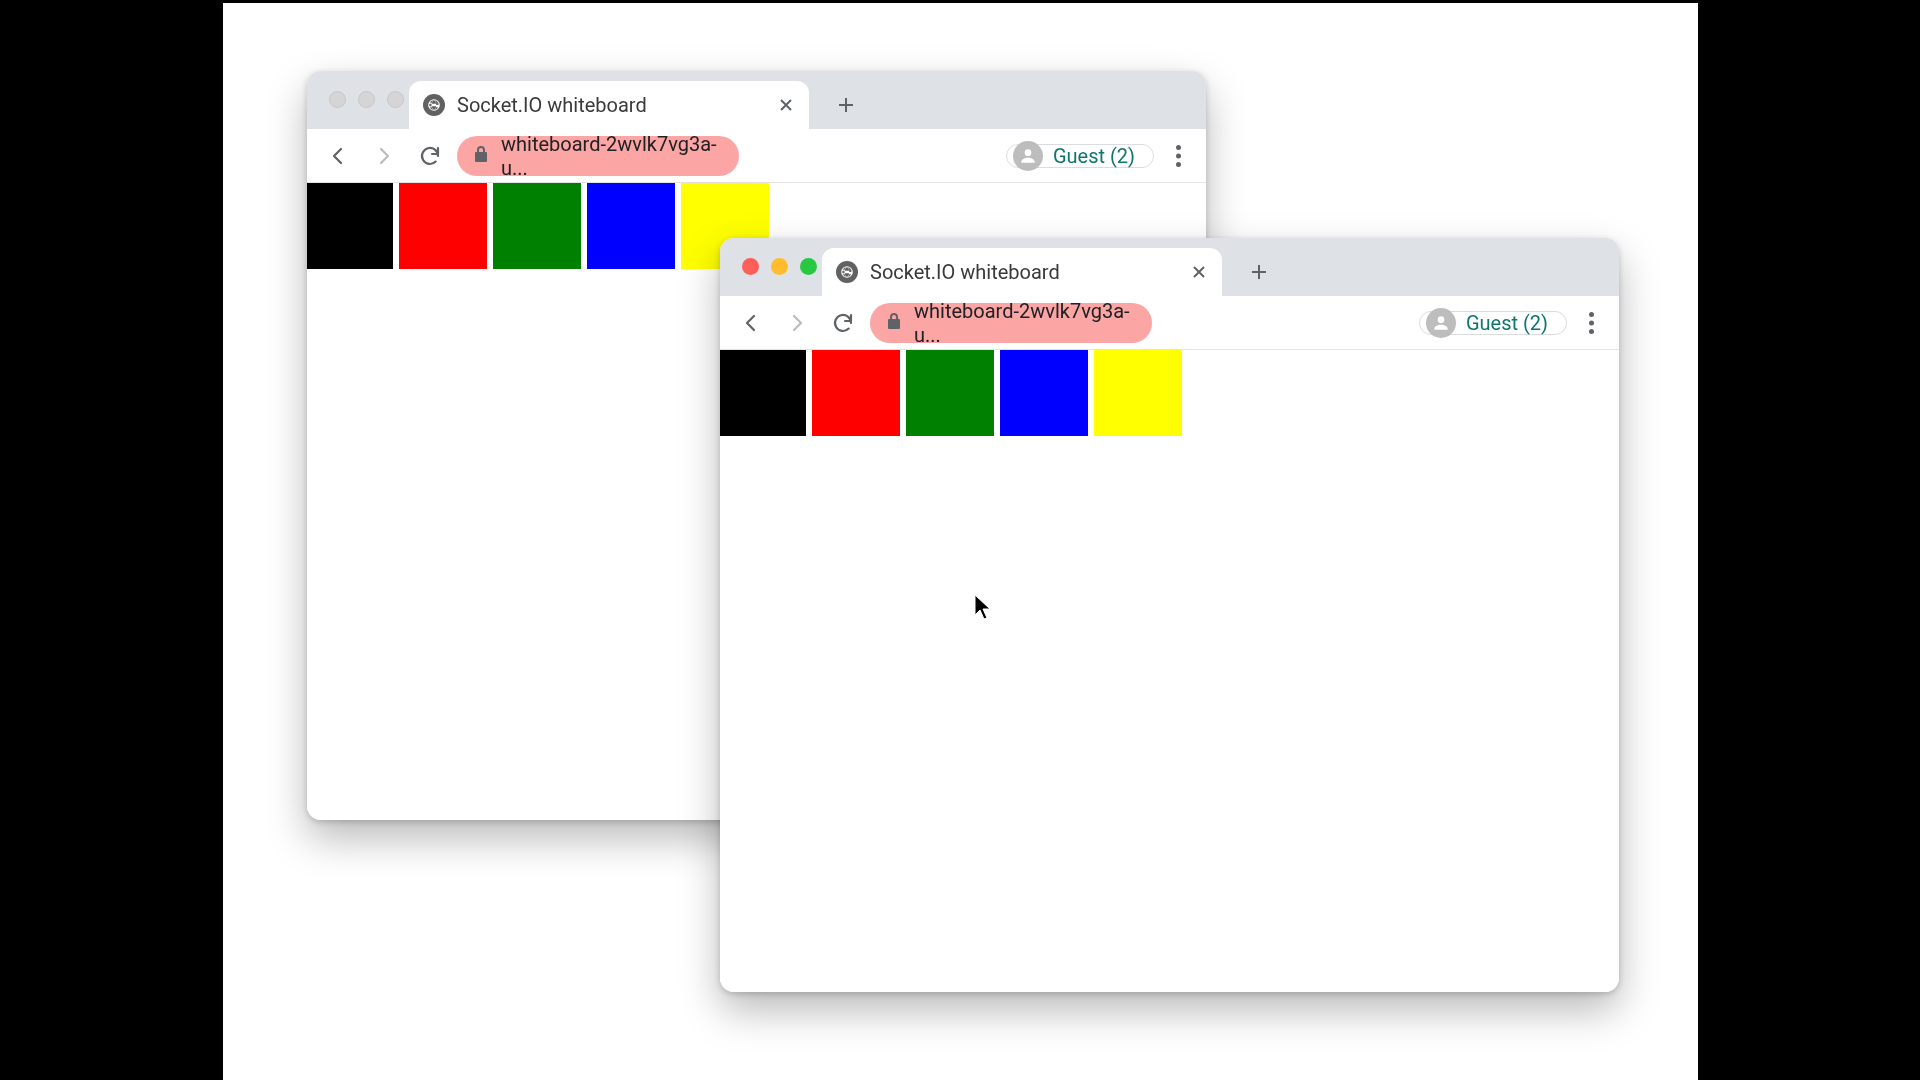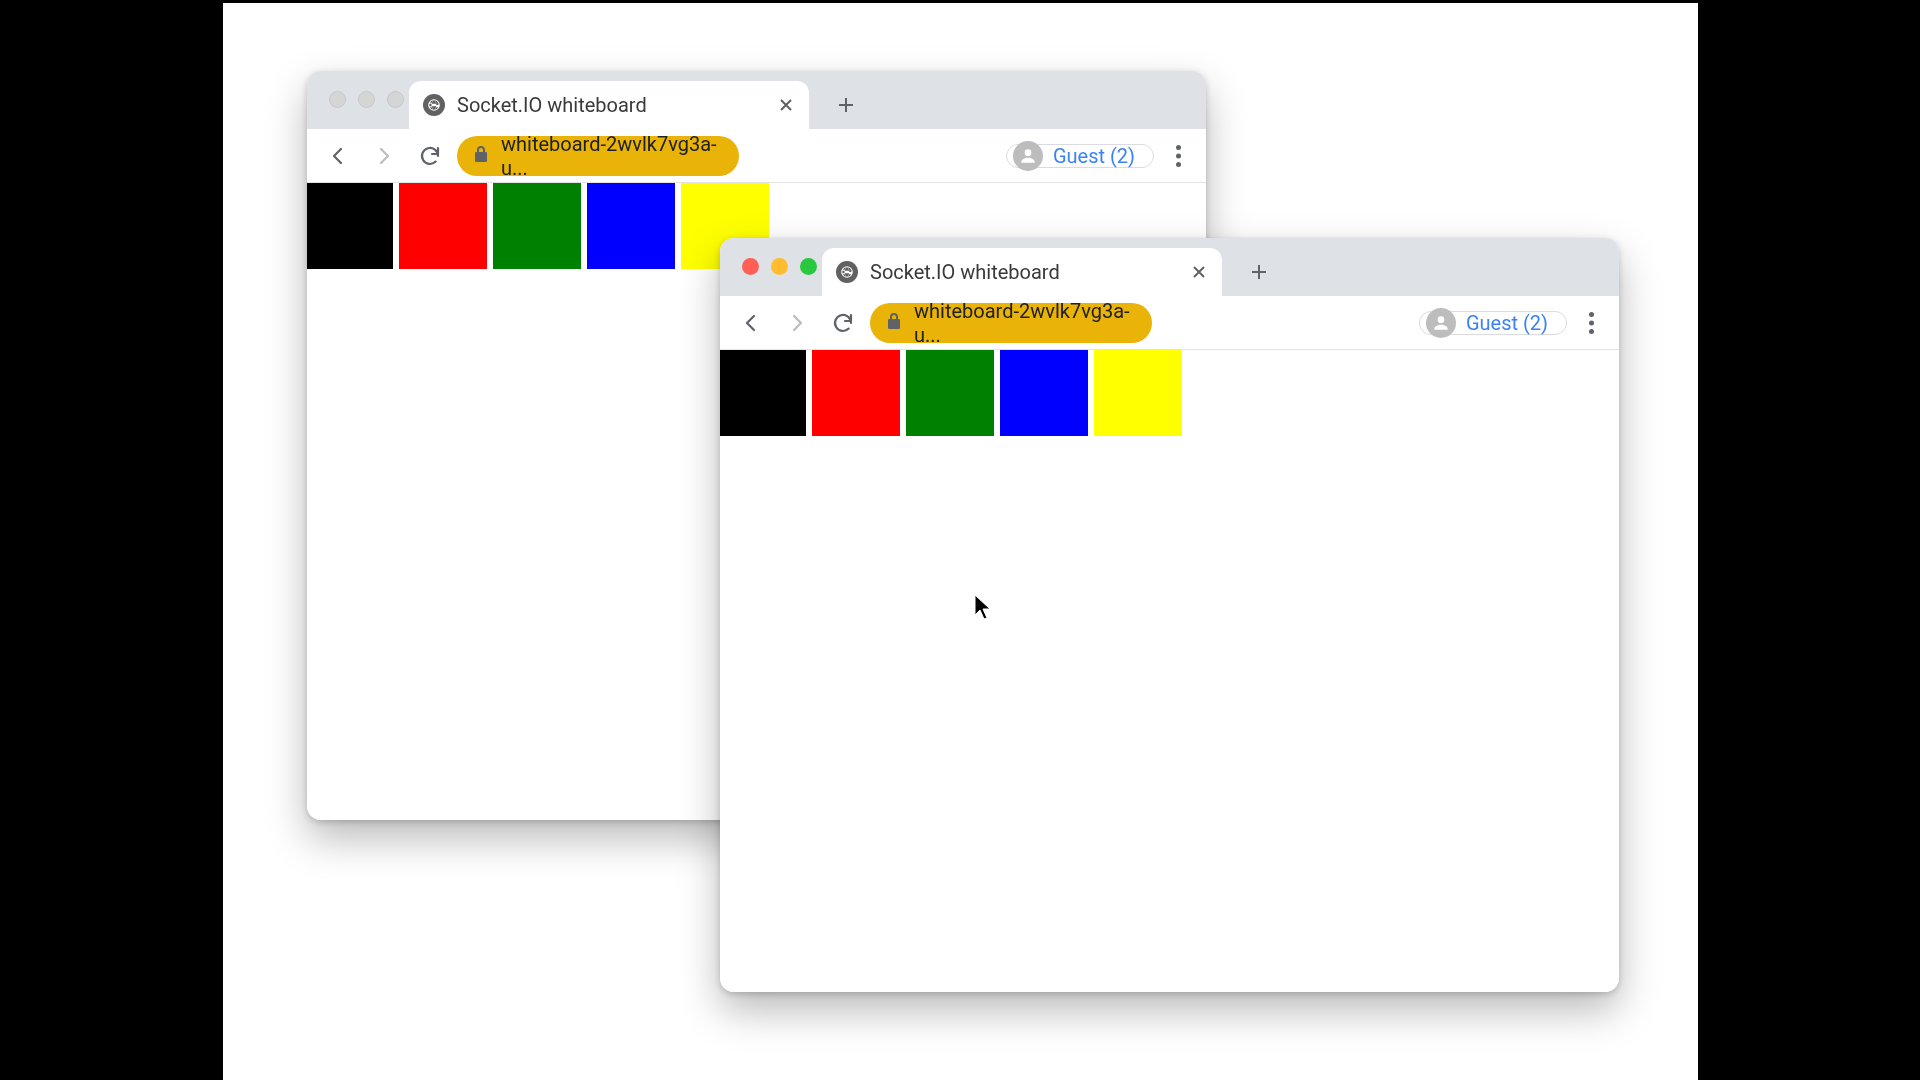--- a/index.html
+++ b/index.html
@@ -91,36 +91,36 @@
   }
   .nav-btn {
     width:38px;height:38px;border-radius:50%;
     display:flex;align-items:center;justify-content:center;
   }
   .nav-btn svg{width:24px;height:24px;stroke:#5f6368;stroke-width:2.2;fill:none;stroke-linecap:round;stroke-linejoin:round;}
   .nav-btn.disabled svg{stroke:#b9bcc0;}
   .omnibox {
     flex:1;
     height:40px;
-    background:#eab308;
+    background:#fca5a5;
     border-radius:20px;
     display:flex;
     align-items:center;
     padding:17px 16px;
     gap:12px;
     font-size:20px;
     color:#202124;
     max-width:420px;
   }
   .lock-icon svg{width:16px;height:18px;fill:#5f6368;}
   .toolbar-spacer{flex:1;}
   .profile-chip{
     height:24px;border:1px solid #dadce0;border-radius:20px;
     display:flex;align-items:center;gap:10px;padding:0 18px 0 6px;
-    font-size:20px;color:#3b82f6;
+    font-size:20px;color:#0f766e;
   }
   .profile-avatar{
     width:30px;height:30px;border-radius:50%;background:#bdbdbd;
     display:flex;align-items:center;justify-content:center;
   }
   .profile-avatar svg{width:20px;height:20px;fill:#fff;}
   .kebab{width:32px;display:flex;align-items:center;justify-content:center;}
   .kebab svg{width:5px;height:22px;fill:#5f6368;}
 
   .page-content{

